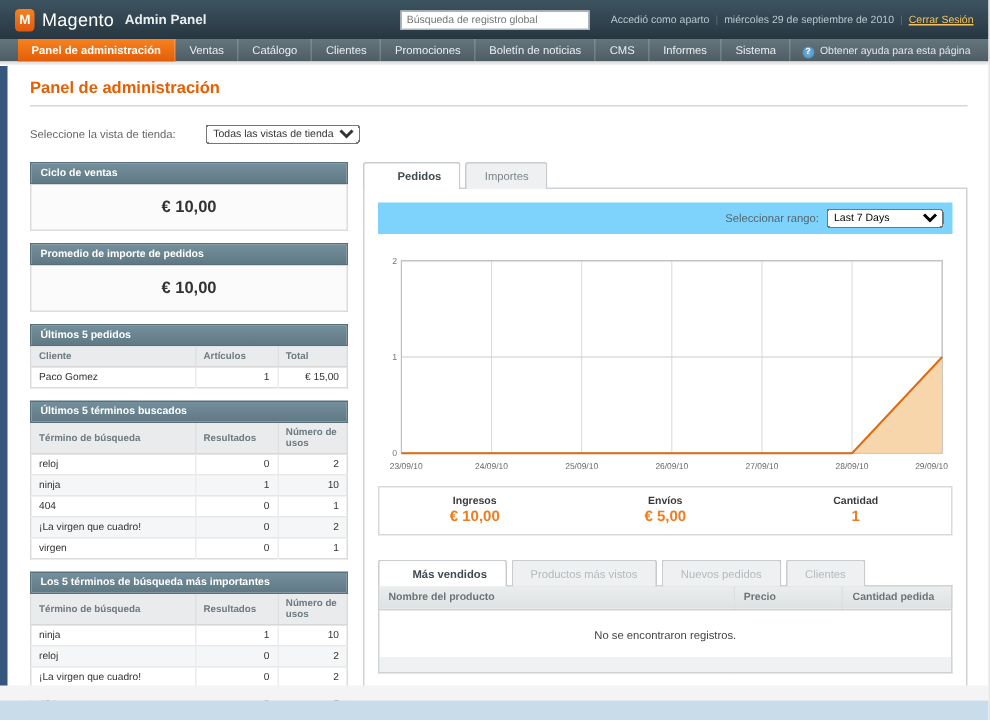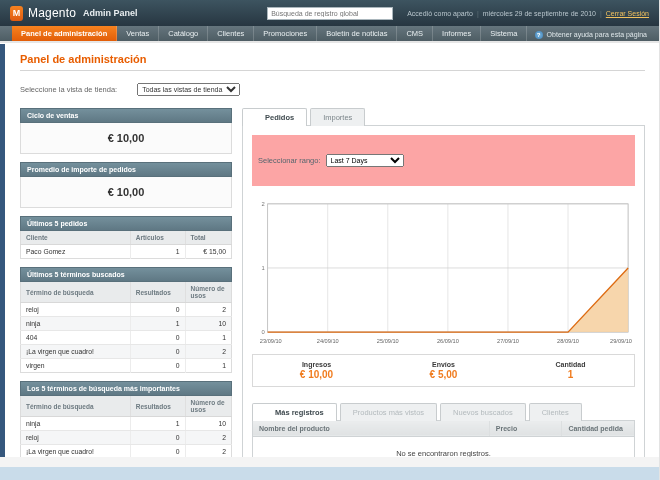--- a/index.html
+++ b/index.html
@@ -98,21 +98,21 @@
   .tab {
     font-size:7.5px; padding:4px 12px; cursor:pointer;
     border:1px solid #c8ccce; border-bottom:none; background:#eef0f1; color:#7c868b;
     border-radius:2px 2px 0 0;
   }
   .tab.active { background:#fff; color:#3f4a4f; font-weight:bold;padding-left:22px; }
   .tab.disabled { color:#b3babd; cursor:default; }
   .panel { border:1px solid #cfd3d5; background:#fff; margin-top:-1px; padding:9px 9px 10px; }
 
   .range-bar {
-    background:#fca5a5; padding:19px 6px; display:flex; justify-content:flex-start; align-items:center; gap:5px;
+    background:#7dd3fc; padding:4px 6px; display:flex; justify-content:flex-end; align-items:center; gap:5px;
     font-size:7.5px; color:#55656d;
   }
   .range-select { font-size:7px; height:13px; width:78px; font-family:"Liberation Sans", sans-serif; }
 
   .chart-wrap { margin:12px 2px 4px; }
   .chart-wrap svg { width:100%; height:auto; display:block; }
 
   .metrics-box { border:1px solid #d9d9d9; display:flex; margin-top:8px; padding:6px 0; background:#fff; }
   .metric { flex:1; text-align:center; }
   .metric-label { font-size:7px; font-weight:bold; color:#3a3a3a; }
@@ -363,23 +363,23 @@
             </div>
 
             <div class="metric">
               <div class="metric-label">Cantidad</div>
               <div class="metric-value">1</div>
             </div>
           </div>
 
         <div class="tab-row bottom-tabs">
 
-        <span class="tab active">Más registros</span>
+        <span class="tab active">Más vendidos</span>
             <span class="tab disabled">Productos más vistos</span>
-            <span class="tab disabled">Nuevos buscados</span>
+            <span class="tab disabled">Nuevos pedidos</span>
             <span class="tab disabled">Clientes</span>
           </div>
 
         <table class="grid-table">
           <thead>
             <tr>
               <th class="col-prod">Nombre del producto</th>
               <th class="col-price">Precio</th>
               <th class="col-qty">Cantidad pedida</th>
             </tr>

